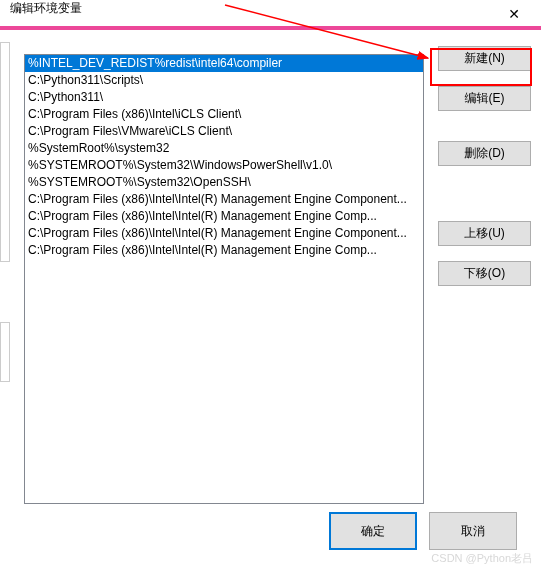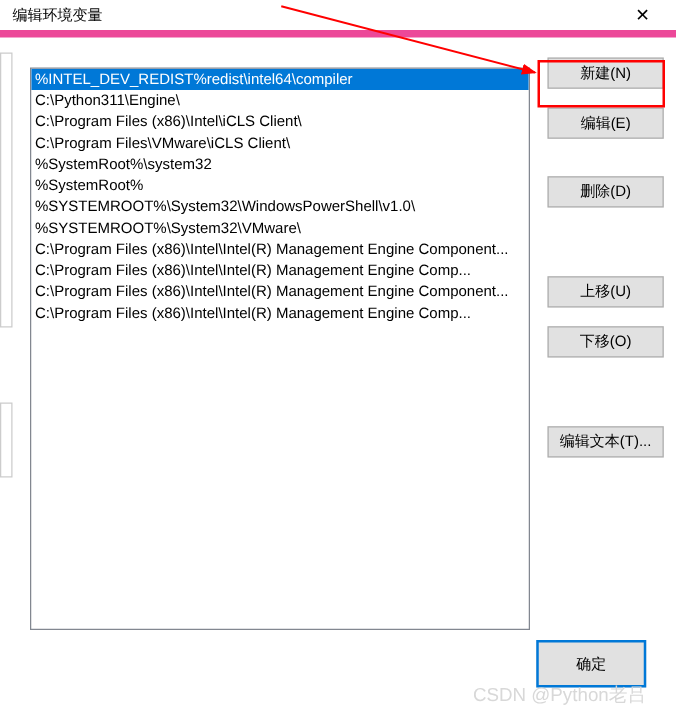--- a/index.html
+++ b/index.html
@@ -9,24 +9,23 @@
       background: #fff;
       width: 541px;
       height: 570px;
       position: relative;
       overflow: hidden;
     }
     .stub { position:absolute; border:1px solid #ccc; background:#fff; }
     .titlebar {
       display: flex;
       justify-content: space-between;
-      align-items: center;
       height: 30px;
       padding: 0 10px;
-      border-bottom: 6px solid #ec4899;
+      border-bottom: 4px solid #ec4899;
     }
     .titlebar .title { font-size: 12px; color: #000; }
     .close-btn {
       width: 34px; height: 28px;
       display: flex; align-items: center; justify-content: center;
       font-size: 14px; color: #000;
     }
     .content {
       position: absolute;
       top: 30px; left: 0; right: 0; bottom: 0;
@@ -96,73 +95,73 @@
       position: absolute;
       border: 2px solid #ff0000;
       pointer-events: none;
     }
     .annot-arrow {
       position: absolute;
       pointer-events: none;
     }
     .watermark {
       position: absolute;
-      bottom: 4px; right: 24px;
+      bottom: 4px; right: 8px;
       color: #d8d8d8;
-      font-size: 15px;
+      font-size: 11px;
       pointer-events: none;
     }
   </style>
 </head>
 <body>
 
 <div class="stub" style="left:0;top:42px;width:10px;height:220px"></div>
 <div class="stub" style="left:0;top:322px;width:10px;height:60px"></div>
 
 <div class="titlebar">
   <span class="title">编辑环境变量</span>
   <div class="close-btn">
     <span>✕</span>
   </div>
 </div>
 
 <div class="content">
   <div class="inner">
     <div class="listbox" id="listbox">
         <div class="list-item selected">%INTEL_DEV_REDIST%redist\intel64\compiler</div>
-        <div class="list-item">C:\Python311\Engine\</div>
+        <div class="list-item">C:\Python311\Scripts\</div>
+        <div class="list-item">C:\Python311\</div>
         <div class="list-item">C:\Program Files (x86)\Intel\iCLS Client\</div>
         <div class="list-item">C:\Program Files\VMware\iCLS Client\</div>
         <div class="list-item">%SystemRoot%\system32</div>
-        <div class="list-item">%SystemRoot%</div>
         <div class="list-item">%SYSTEMROOT%\System32\WindowsPowerShell\v1.0\</div>
-        <div class="list-item">%SYSTEMROOT%\System32\VMware\</div>
+        <div class="list-item">%SYSTEMROOT%\System32\OpenSSH\</div>
         <div class="list-item">C:\Program Files (x86)\Intel\Intel(R) Management Engine Component...</div>
         <div class="list-item">C:\Program Files (x86)\Intel\Intel(R) Management Engine Comp...</div>
         <div class="list-item">C:\Program Files (x86)\Intel\Intel(R) Management Engine Component...</div>
         <div class="list-item">C:\Program Files (x86)\Intel\Intel(R) Management Engine Comp...</div>
       </div>
 
     <div class="btn-col">
       <button class="btn">新建(N)</button>
       <div style="height:15px"></div>
       <button class="btn">编辑(E)</button>
       <div style="height:15px"></div>
       <div style="height:15px"></div>
       <button class="btn">删除(D)</button>
       <div style="height:55px"></div>
       <button class="btn">上移(U)</button>
       <div style="height:15px"></div>
       <button class="btn">下移(O)</button>
       <div style="height:55px"></div>
-      <button class="btn">编辑文本(T)...</button>
     </div>
 
     <div class="bottom-btns">
       <button class="bottom-btn default">确定</button>
+      <button class="bottom-btn">取消</button>
     </div>
   </div>
 </div>
 
 <div class="annot-box" style="left:430px; top:48px; width:102px; height:38px;"></div>
 
 <svg class="annot-arrow" style="left:220px; top:0px; width:220px; height:64px;">
   <defs>
     <marker id="arrowhead" markerWidth="8" markerHeight="6" refX="7" refY="3" orient="auto">
       <polygon points="0 0, 8 3, 0 6" fill="#ff0000"></polygon>

